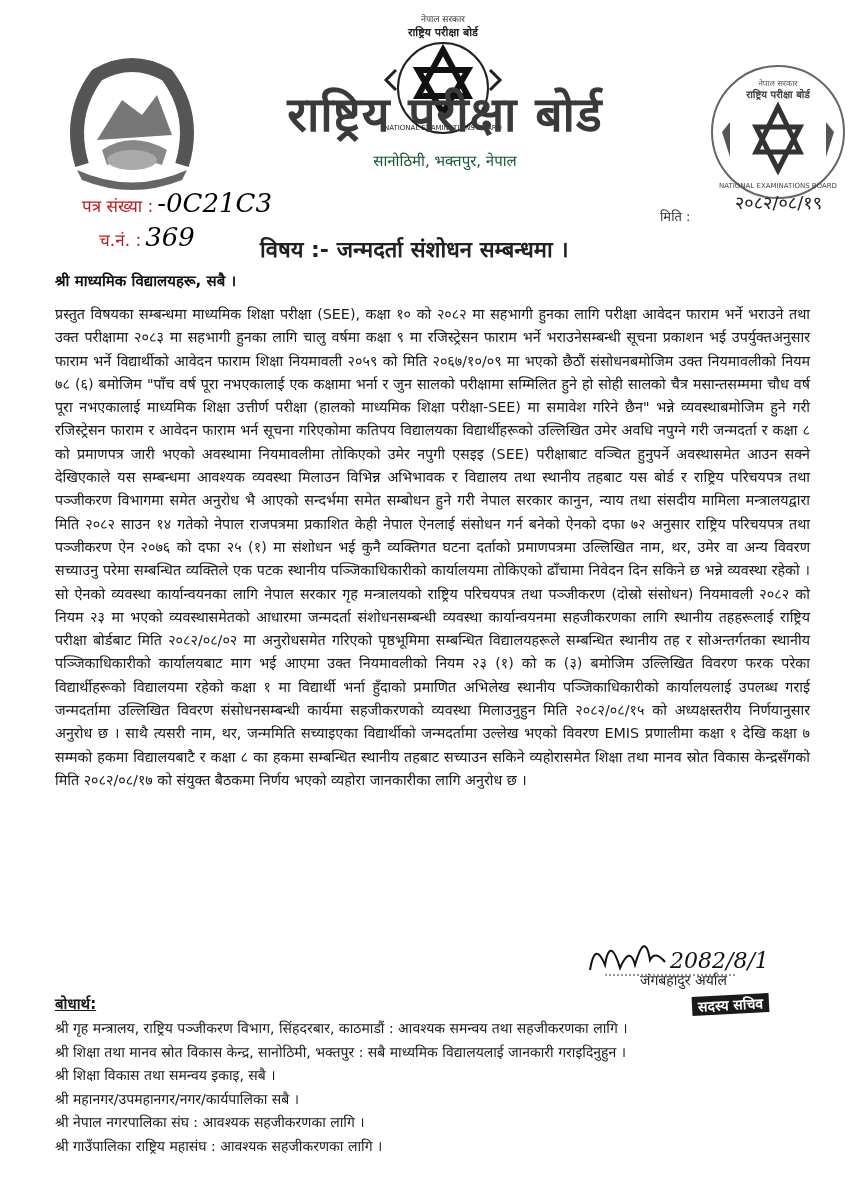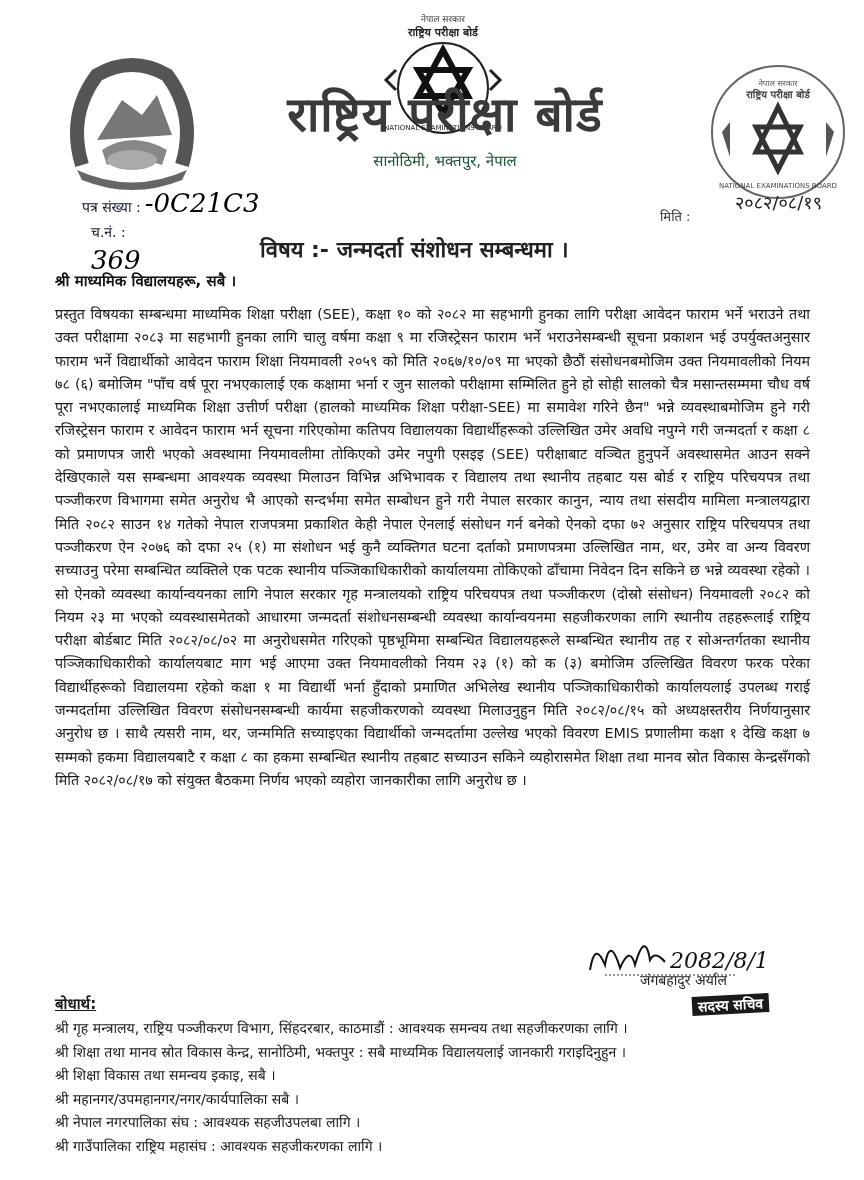--- a/index.html
+++ b/index.html
@@ -17,26 +17,26 @@
   .org-title {
     left: 225px; top: 80px; width: 440px; text-align: center;
     font-family: "DejaVu Sans", sans-serif; font-weight: bold;
     font-size: 48px; color: #3a3a3a; letter-spacing: 1px;
   }
   .org-address {
     left: 330px; top: 150px; width: 230px; text-align: center;
     font-size: 15px; color: #14532d;
   }
 
-  .ref-label { font-size: 14px; color: #0f172a; }
+  .ref-label { font-size: 17px; color: #b91c1c; }
   .handwritten {
     font-family: "DejaVu Serif", serif; font-style: italic; font-size: 26px; color: #000000;
   }
   .letter-no { left: 82px; top: 188px; display: flex; align-items: baseline; gap: 4px; }
-  .dispatch-no { left: 91px; top: 222px; display: flex; align-items: baseline; gap: 4px; flex-direction: column; }
+  .dispatch-no { left: 99px; top: 222px; display: flex; align-items: baseline; gap: 4px; }
   .date-label { left: 660px; top: 207px; font-size: 13px; color: #333; }
   .date-value { left: 735px; top: 190px; font-size: 18px; color: #222; }
 
   .subject {
     left: 260px; top: 233px; font-size: 22px; font-weight: bold; color: #222;
   }
   .addressee {
     left: 55px; top: 270px; font-size: 15px; font-weight: bold; color: #111;
   }
 
@@ -128,15 +128,15 @@
 </div>
 <div class="abs signer-name">जंगबहादुर अर्याल</div>
 <div class="abs signer-title">सदस्य सचिव</div>
 
 <div class="abs cc-label">बोधार्थ:</div>
 <ul class="abs cc-list">
   <li>श्री गृह मन्त्रालय, राष्ट्रिय पञ्जीकरण विभाग, सिंहदरबार, काठमाडौं : आवश्यक समन्वय तथा सहजीकरणका लागि ।</li>
   <li>श्री शिक्षा तथा मानव स्रोत विकास केन्द्र, सानोठिमी, भक्तपुर : सबै माध्यमिक विद्यालयलाई जानकारी गराइदिनुहुन ।</li>
   <li>श्री शिक्षा विकास तथा समन्वय इकाइ, सबै ।</li>
   <li>श्री महानगर/उपमहानगर/नगर/कार्यपालिका सबै ।</li>
-  <li>श्री नेपाल नगरपालिका संघ : आवश्यक सहजीउपलबा लागि ।</li>
+  <li>श्री नेपाल नगरपालिका संघ : आवश्यक सहजीकरणका लागि ।</li>
   <li>श्री गाउँपालिका राष्ट्रिय महासंघ : आवश्यक सहजीकरणका लागि ।</li>
 </ul>
 
 </body></html>

